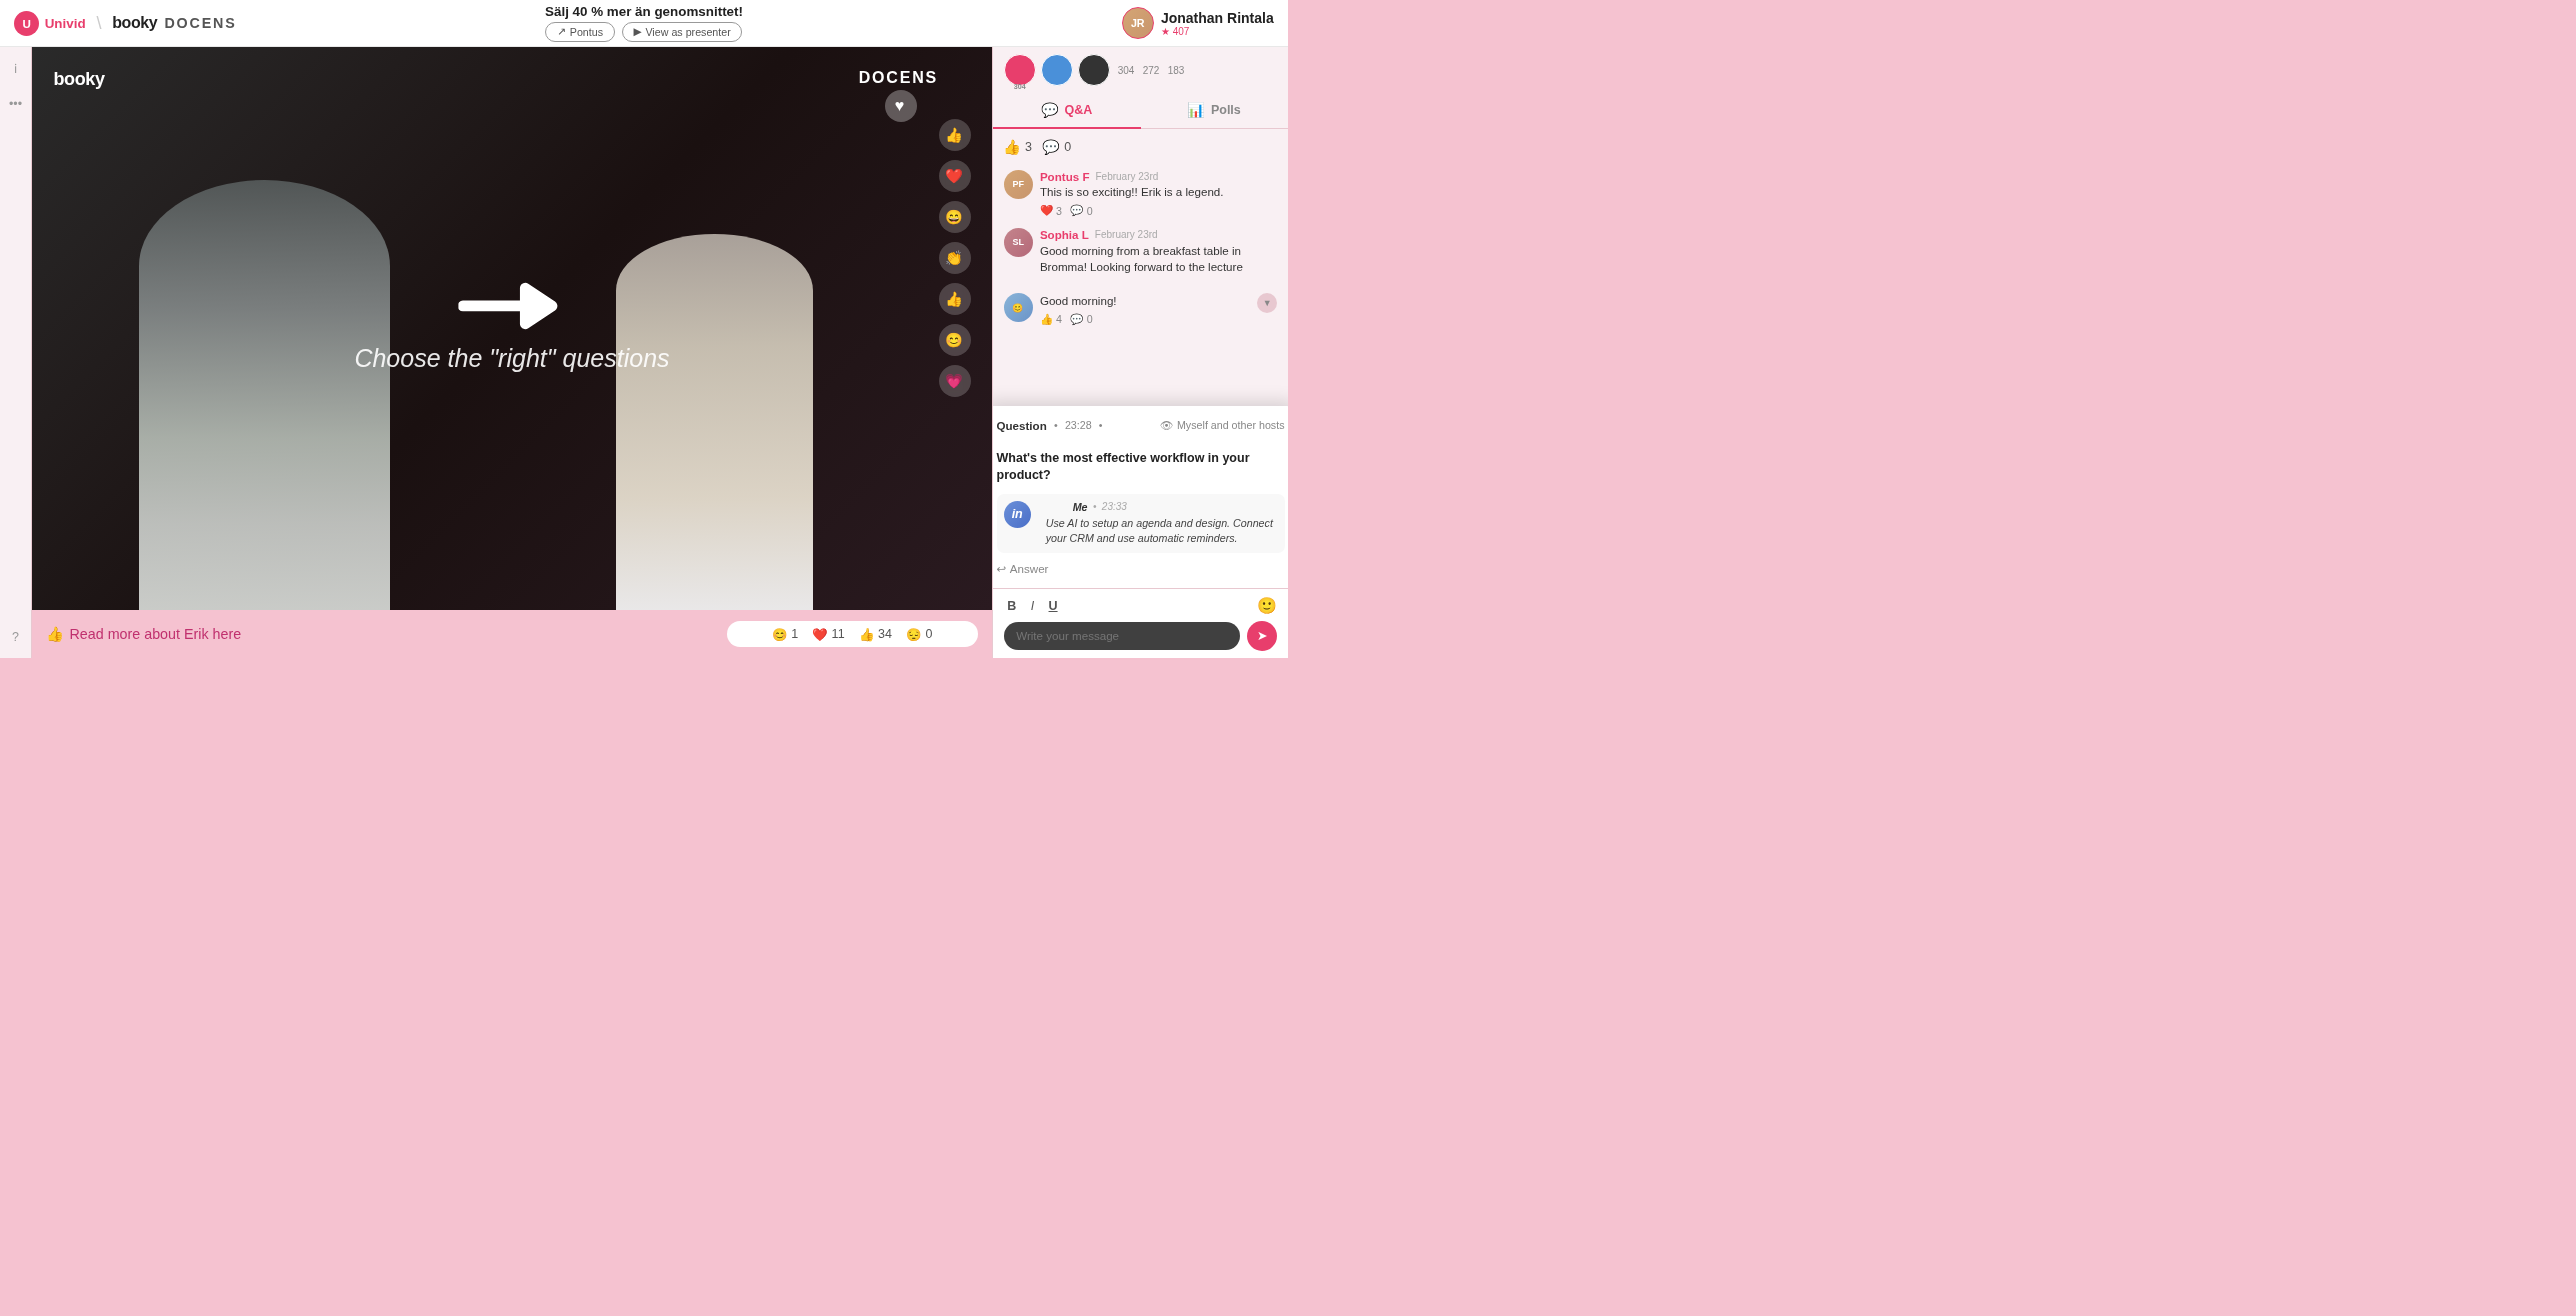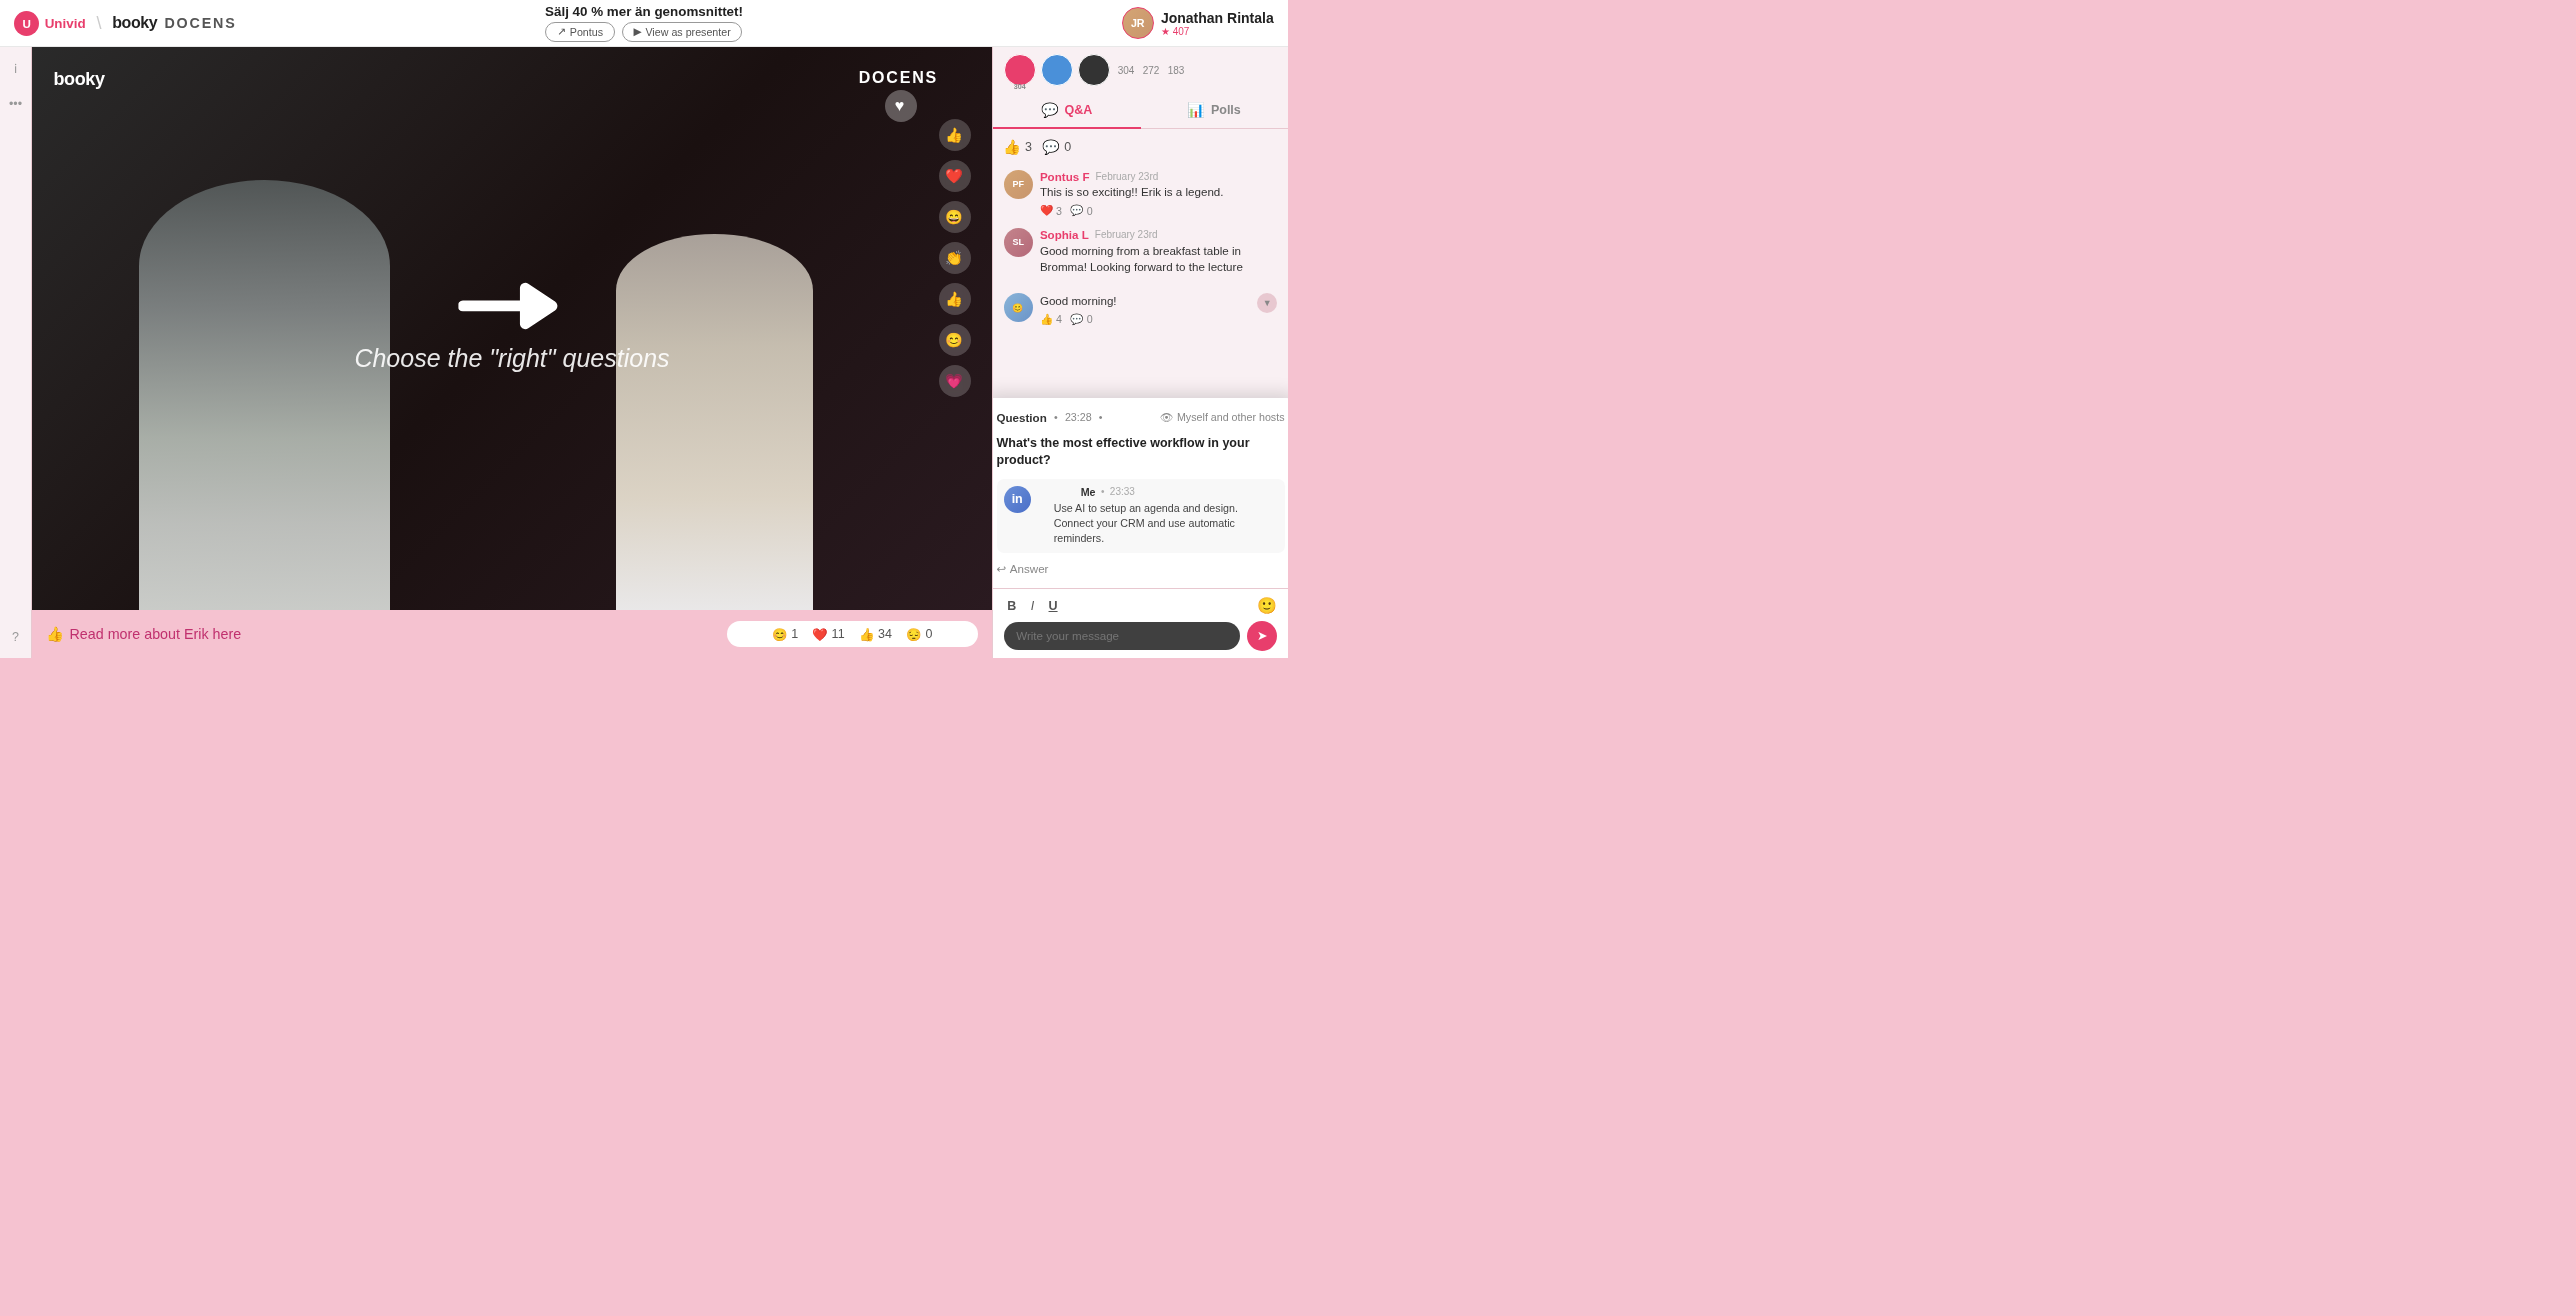--- a/index.html
+++ b/index.html
@@ -472,21 +472,21 @@
       background: white;
       border-radius: 10.7px 10.7px 0 0;
       box-shadow: 0 -3.6px 18px rgba(0,0,0,0.15);
       padding: 12.5px;
       z-index: 10;
     }
     .qa-header {
       display: flex;
       align-items: center;
       gap: 7.2px;
-      margin-bottom: 11px;
+      margin-bottom: 18px;
     }
     .qa-label {
       font-weight: 700;
       color: #333;
       font-size: 11.6px;
     }
     .qa-time {
       color: #888;
       font-size: 10.7px;
     }
@@ -500,24 +500,25 @@
     }
     .qa-question {
       font-size: 12.5px;
       font-weight: 600;
       color: #222;
       line-height: 1.4;
       margin-bottom: 9px;
     }
     .qa-reply {
       display: flex;
-      gap: 23px;
+      gap: 15px;
       background: #f8f8f8;
       border-radius: 7.2px;
       padding: 7.2px;
+      font-style: italic;
     }
     .qa-reply-avatar {
       width: 27px;
       height: 27px;
       border-radius: 50%;
       background: linear-gradient(135deg, #6a8fd8, #4a6fc8);
       flex-shrink: 0;
       display: flex;
       align-items: center;
       justify-content: center;

